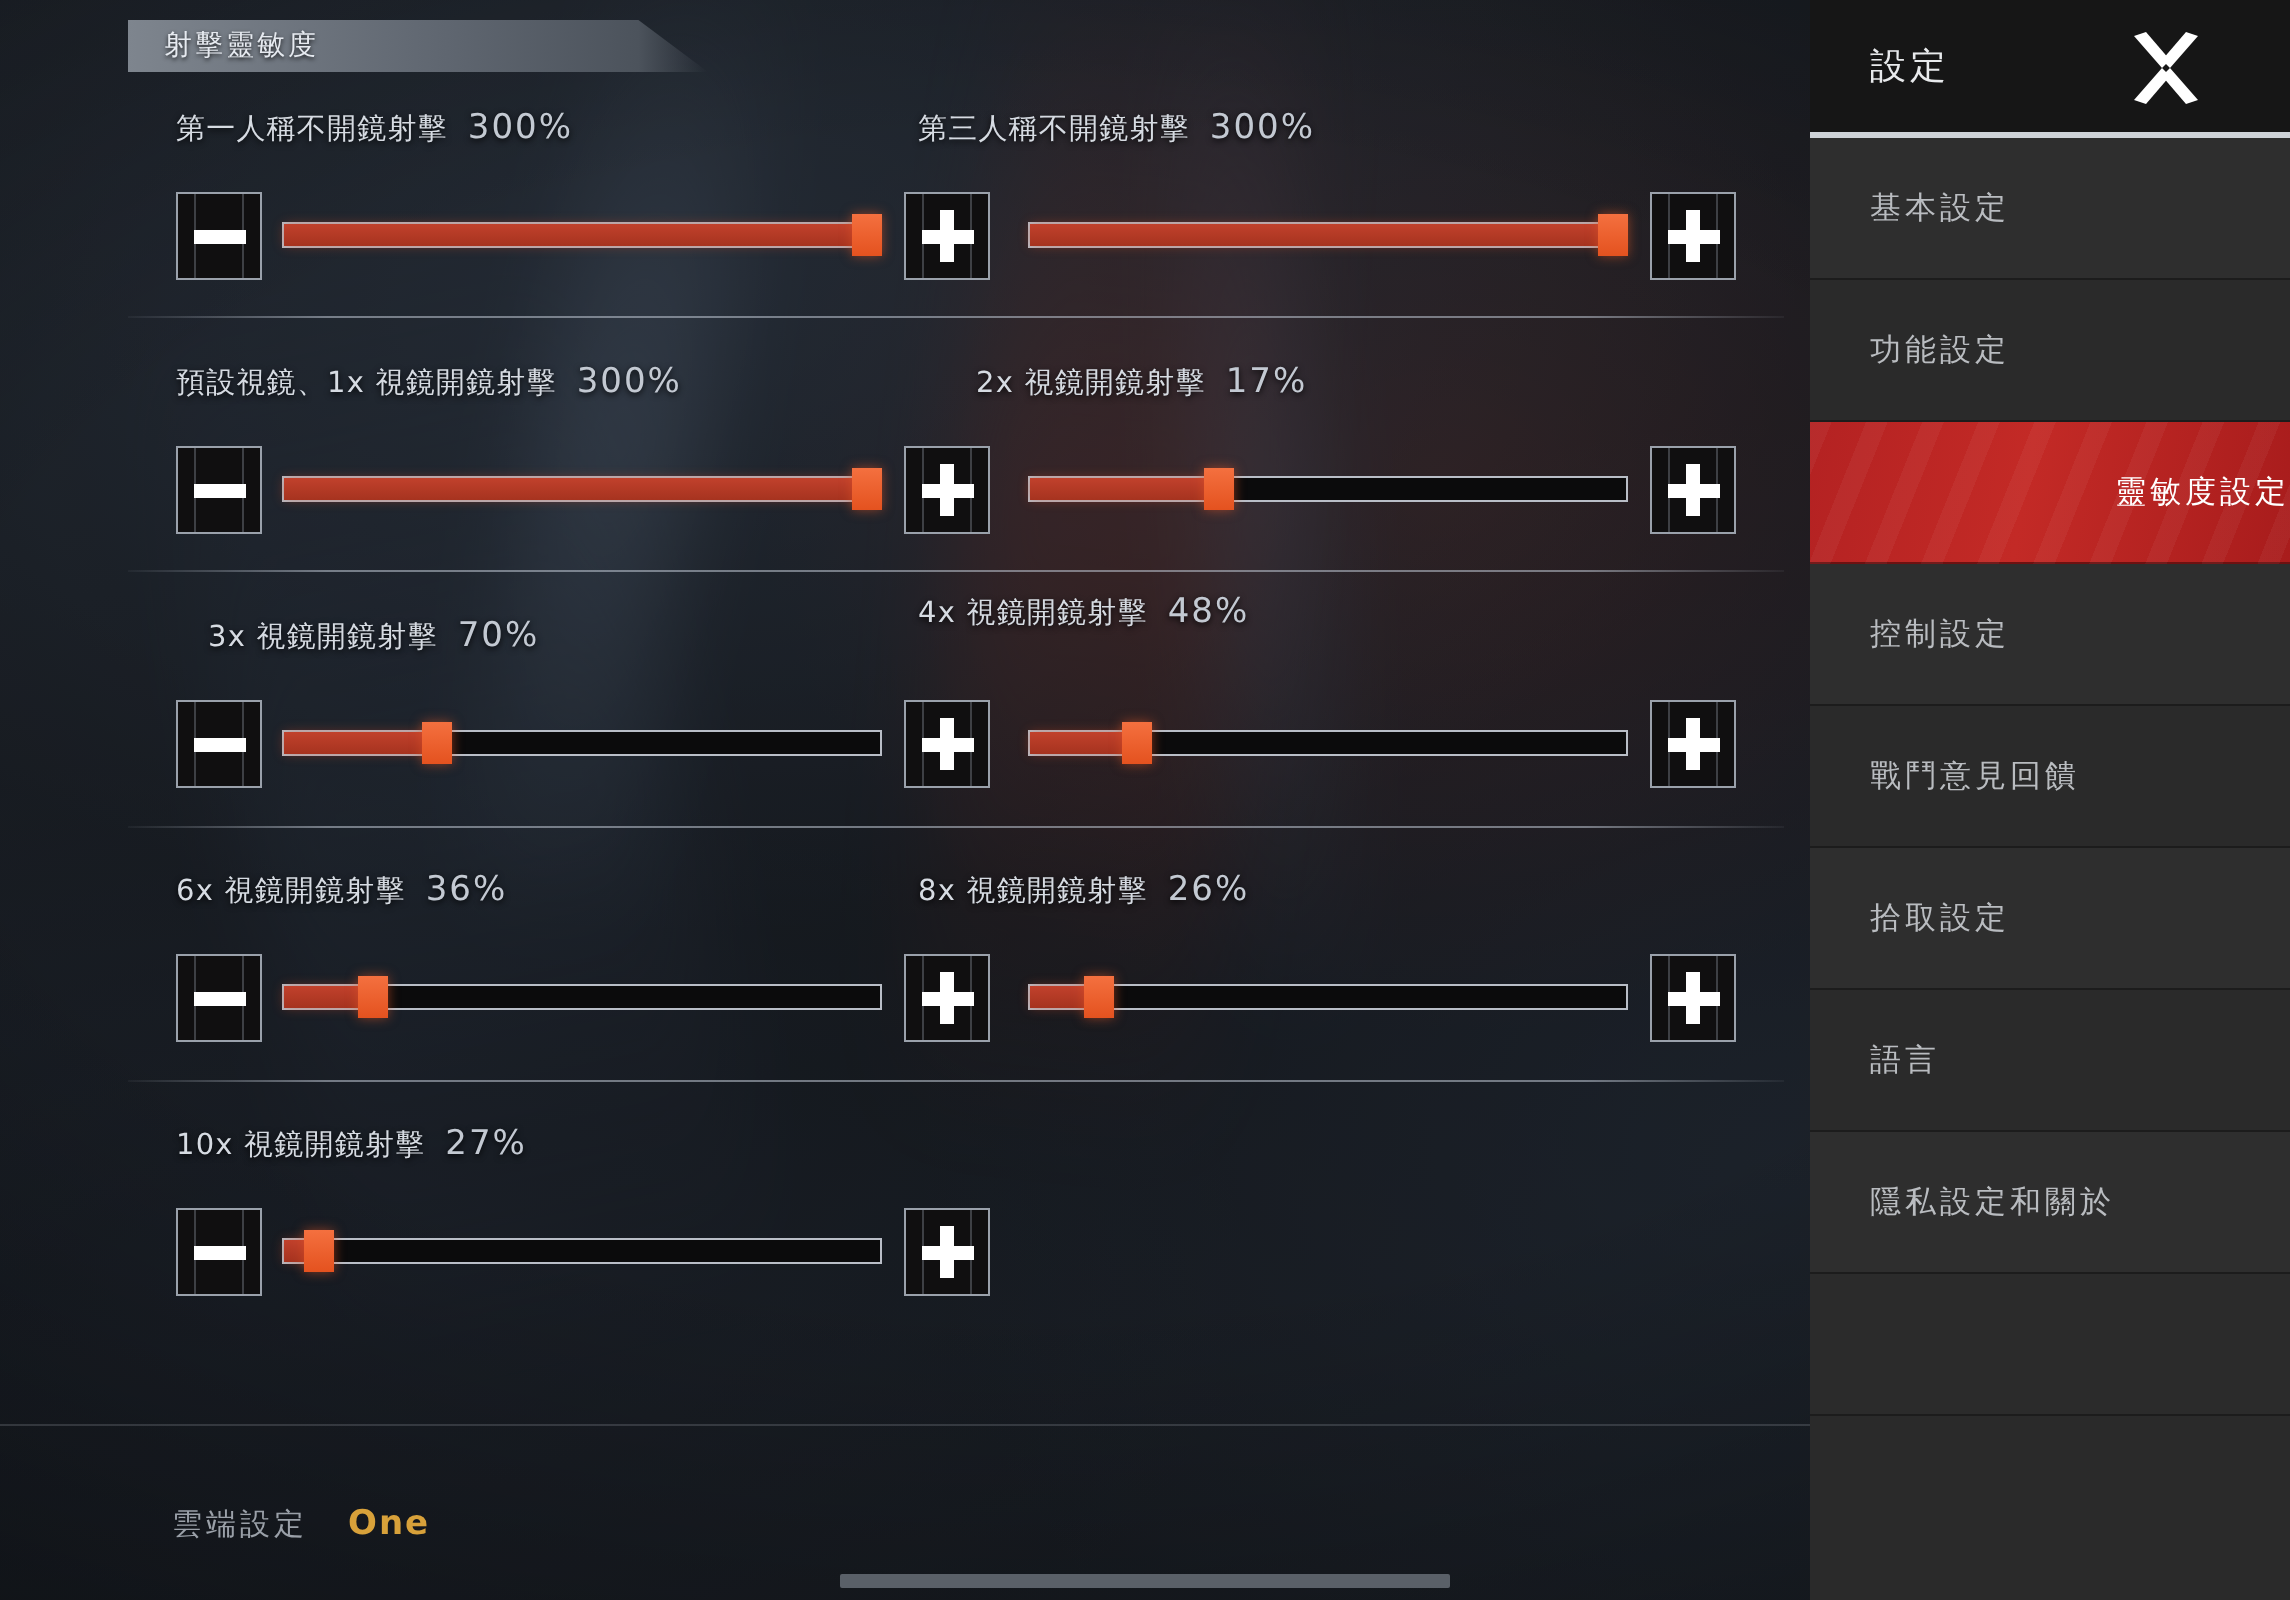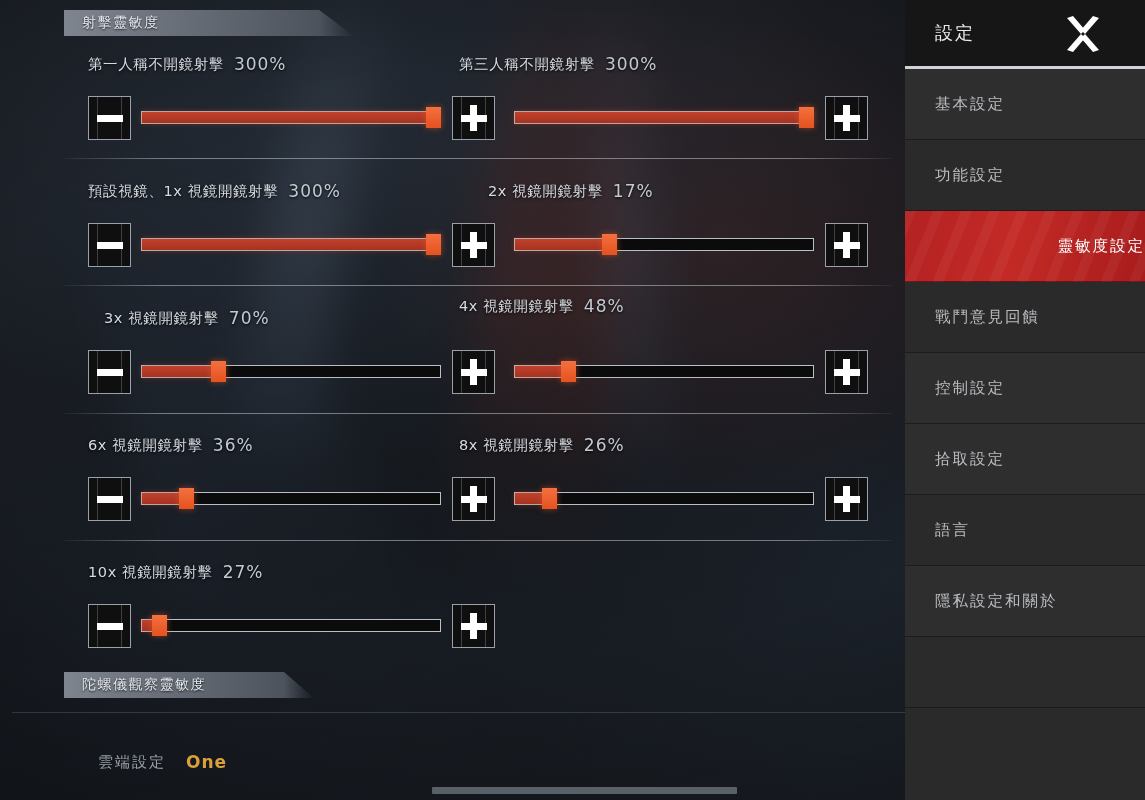--- a/index.html
+++ b/index.html
@@ -108,21 +108,21 @@
     color:#fff; border-bottom:1px solid #6d1111;justify-content:flex-end;
   }
   .sb-item.active::after{
     content:""; position:absolute; left:0; width:240px; height:71px;
     background:repeating-linear-gradient(112deg, rgba(255,255,255,.045) 0 10px, rgba(255,255,255,0) 10px 26px);
     pointer-events:none;
   }
   .sb-item.filler{ background:#2b2b2b; }
 
   
-  #bottom{ position:absolute; left:12px; bottom:0; width:905px; height:88px; z-index:3; }
+  #bottom{ position:absolute; left:0; bottom:0; width:905px; height:88px; z-index:3; }
   #bottom .sep{ position:absolute; left:0; top:0; width:905px; height:1px; background:rgba(200,206,216,.18); }
   #cloud{ position:absolute; left:86px; top:40px; display:flex; align-items:center; gap:20px; }
   #cloud .lab{ font-size:15px; color:#9aa0a8; letter-spacing:2px; }
   #cloud .one{ font-size:17px; color:#d8a13a; letter-spacing:1px; font-weight:bold; }
 
   #scroll-h{ position:absolute; left:420px; bottom:6px; width:305px; height:7px;
              background:#5a6068; border-radius:1px; }
 </style>
 </head>
 <body>
@@ -313,23 +313,20 @@
     <div class="fill" style="width:18px;"></div>
     <div class="knob" style="left:11px;"></div>
   </div>
   <div class="step" style="left:452px; top:604px;">
     <span class="gl">
         <i class="h"></i>
         <i class="v"></i>
       </span>
   </div>
 
-  <div class="sec-header" style="left:64px; top:672px; width:250px;">
-    <span>陀螺儀觀察靈敏度</span>
-  </div>
 </div>
 
 <div id="bottom">
   <div class="sep"></div>
 
   <div id="cloud">
     <span class="lab">雲端設定</span>
     <span class="one">One</span>
   </div>
 
@@ -352,27 +349,27 @@
 
   <div class="sb-item">
     <span>基本設定</span>
   </div>
   <div class="sb-item alt">
     <span>功能設定</span>
   </div>
   <div class="sb-item active" style="position:relative;">
     <span style="position:relative; z-index:2;">靈敏度設定</span>
   </div>
+  <div class="sb-item">
+    <span>控制設定</span>
+  </div>
   <div class="sb-item alt">
     <span>戰鬥意見回饋</span>
   </div>
   <div class="sb-item">
-    <span>控制設定</span>
-  </div>
-  <div class="sb-item">
     <span>拾取設定</span>
   </div>
   <div class="sb-item alt">
     <span>語言</span>
   </div>
   <div class="sb-item">
     <span>隱私設定和關於</span>
   </div>
   <div class="sb-item filler"></div>
 </div>

